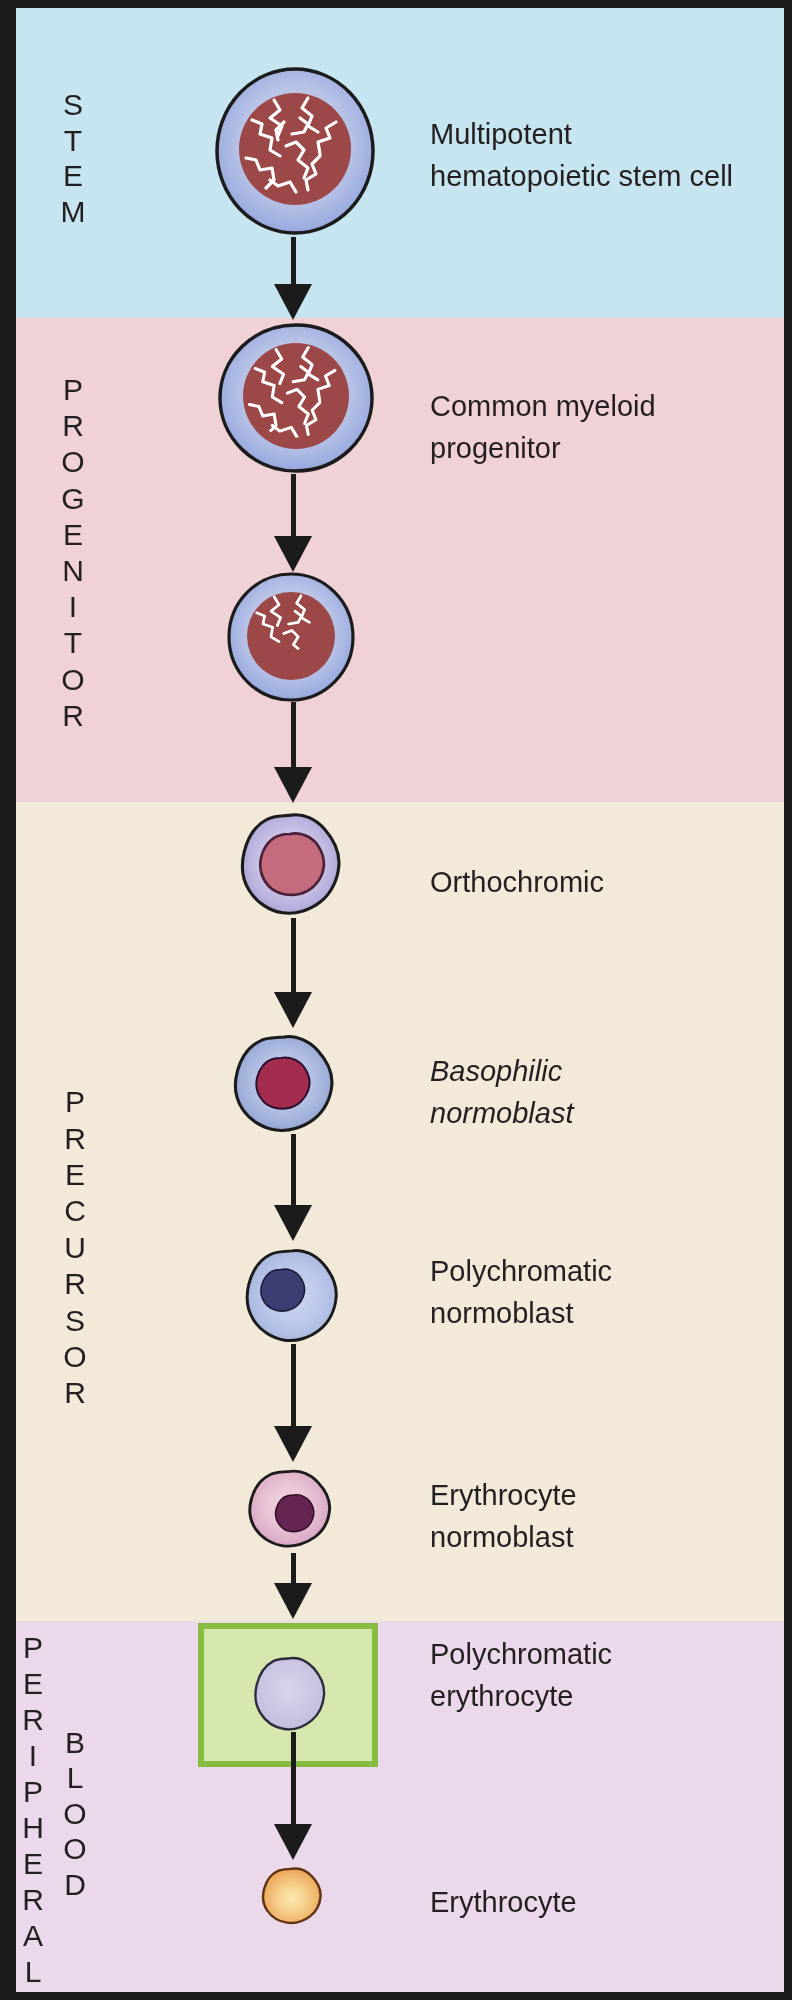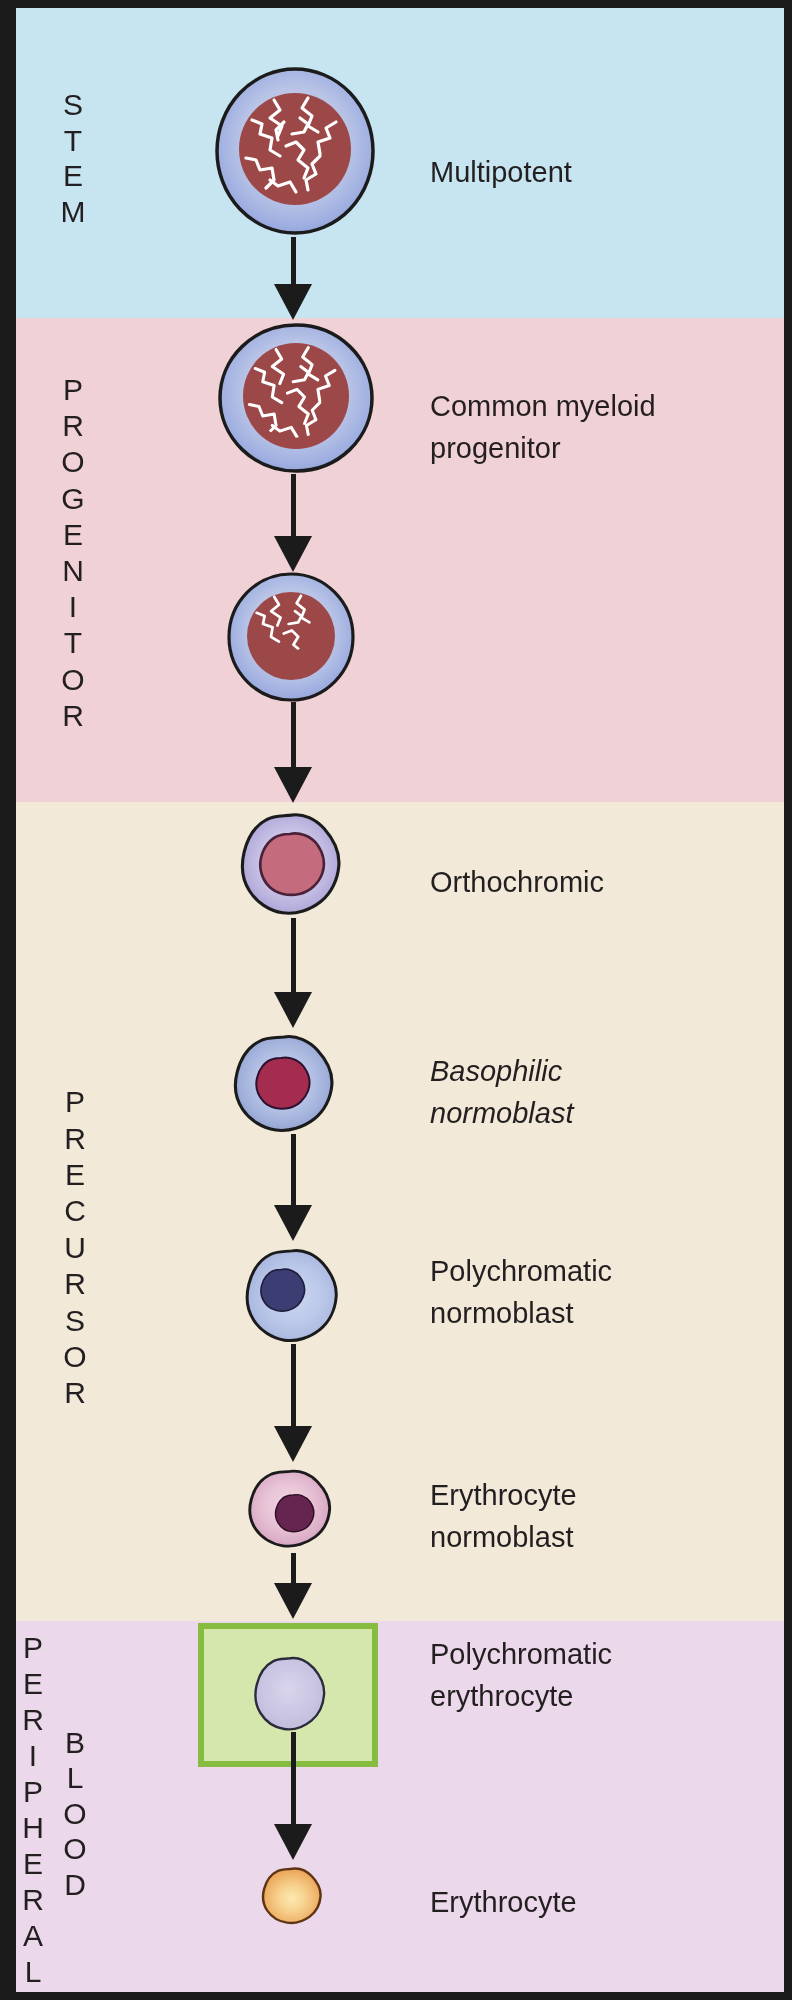--- a/index.html
+++ b/index.html
@@ -287,22 +287,23 @@
       <radialGradient id="cyto9" cx="50%" cy="55%" r="60%">
         <stop offset="0%" stop-color="#fce9b0"></stop>
           <stop offset="35%" stop-color="#f7d593"></stop>
         <stop offset="75%" stop-color="#efb269"></stop>
           <stop offset="100%" stop-color="#e89c4e"></stop>
       </radialGradient>
     </defs>
     <path transform="scale(0.62,0.58)" fill="url(#cyto9)" stroke="#5f3413 " stroke-width="4" d="M50 3 C62 1 74 7 82 16 C90 25 97 38 96 51 C95 64 89 77 79 85 C69 93 55 98 42 96 C29 94 17 86 10 75 C3 64 2 50 5 38 C8 26 15 13 27 7 C34 3 42 4 50 3 Z"></path>
   </svg>
 
-  <div class="label" style="top:113px;margin-top:38px;">
+  <div class="label" style="top:113px;">
     <div>Multipotent</div>
+    <div>hematopoietic stem cell</div>
   </div>
   <div class="label" style="top:385px;">
     <div>Common myeloid</div>
     <div>progenitor</div>
   </div>
   <div class="label" style="top:861px;">
     <div>Orthochromic</div>
     <div></div>
   </div>
   <div class="label" style="top:1050px;font-style:italic;">

